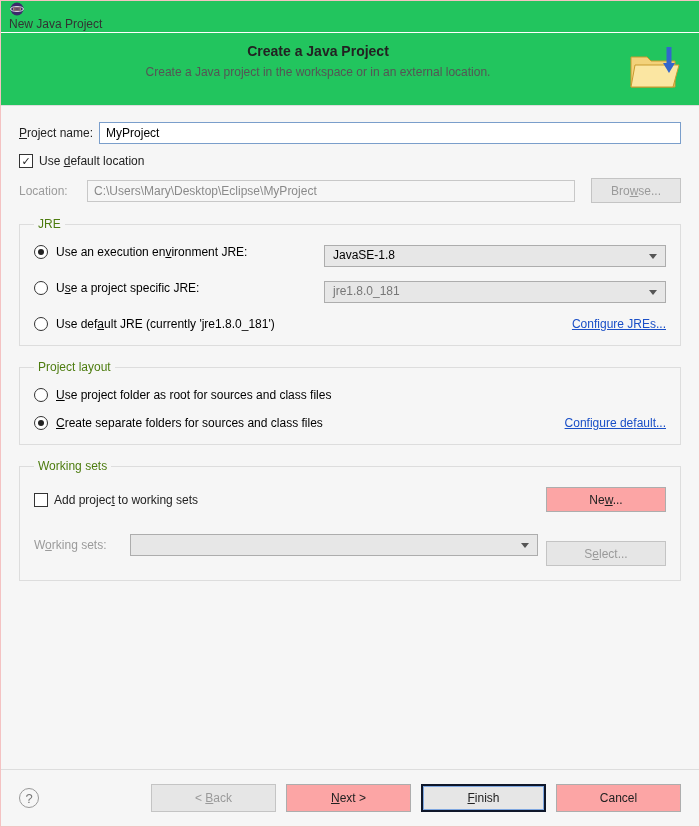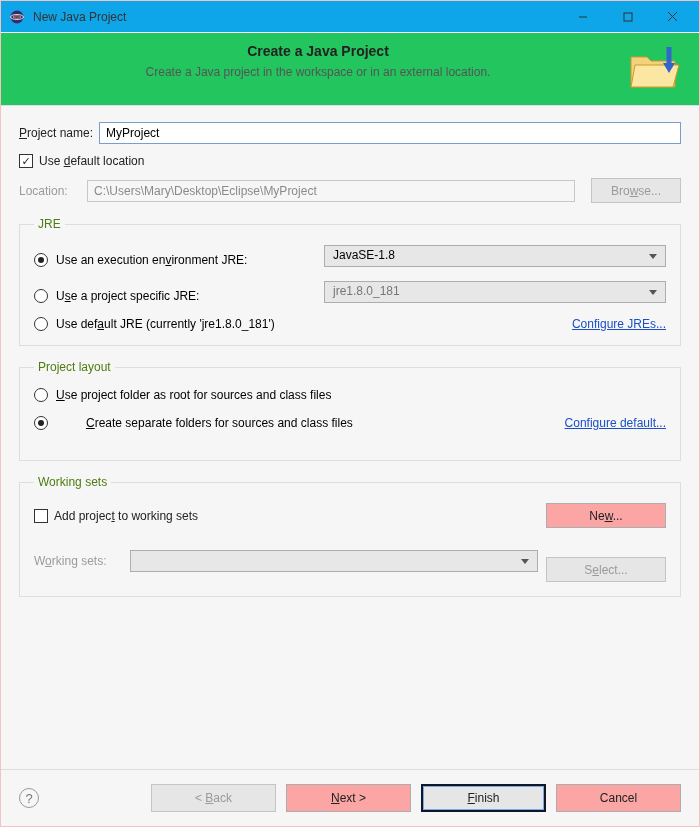--- a/index.html
+++ b/index.html
@@ -10,24 +10,24 @@
     background: #fff;
     width: 700px;
     height: 827px;
     border: 1px solid #f4c2c2;
     display: flex;
     flex-direction: column;
   }
   .titlebar {
     height: 32px;
     display: flex;
-    align-items: center;
     padding: 0 4px 0 8px;
-    background: #0ea5e9;
+    background: #22c55e;
     border-bottom: 1px solid #fff;
+    flex-direction: column;
   }
   .titlebar .eclipse-icon {
     width: 16px; height: 16px;
     margin-right: 8px;
     display:inline-block;
     position: relative;
   }
   .titlebar .eclipse-icon svg { width:16px; height:16px; }
   .titlebar .title { flex:1; color:#333; font-size:12px; }
   .win-btn {
@@ -122,21 +122,21 @@
     width:6px; height:6px;
     border-radius:50%;
     background:#222;
   }
   fieldset {
     border:1px solid #ddd;
     margin:14px 0 0 0;
     padding:14px 14px 10px 14px;
   }
   legend { color:#4d7c0f; padding:0 4px; font-size:12px; }
-  .jre-row { display:flex; align-items:flex-end; margin-bottom:14px; }
+  .jre-row { display:flex; align-items:flex-start; margin-bottom:14px; }
   .jre-row .opt { width: 290px; display:flex; align-items:center; }
   .select {
     flex:1;
     height:22px;
     border:1px solid #adadad;
     background:#e7e7e7;
     padding:2px 22px 2px 8px;
     position:relative;
     font-size:12px;
   }
@@ -273,21 +273,21 @@
     </div>
   </fieldset>
 
   <fieldset>
     <legend>Project layout</legend>
 
     <div class="jre-row">
       <span class="radio"></span>
       <label><span class="underline-letter">U</span><span>se project folder as root for sources and class files</span></label>
     </div>
-    <div class="jre-row" style="margin-bottom:20px;gap:30px;">
+    <div class="jre-row" style="margin-bottom:4px;">
       <span class="radio checked"></span>
       <label><span class="underline-letter">C</span><span>reate separate folders for sources and class files</span></label>
       <span class="link right"><span>Configure de</span><span>f</span><span>ault...</span></span>
     </div>
   </fieldset>
 
   <fieldset>
     <legend>Working sets</legend>
 
     <div class="row" style="margin-bottom:12px;">

